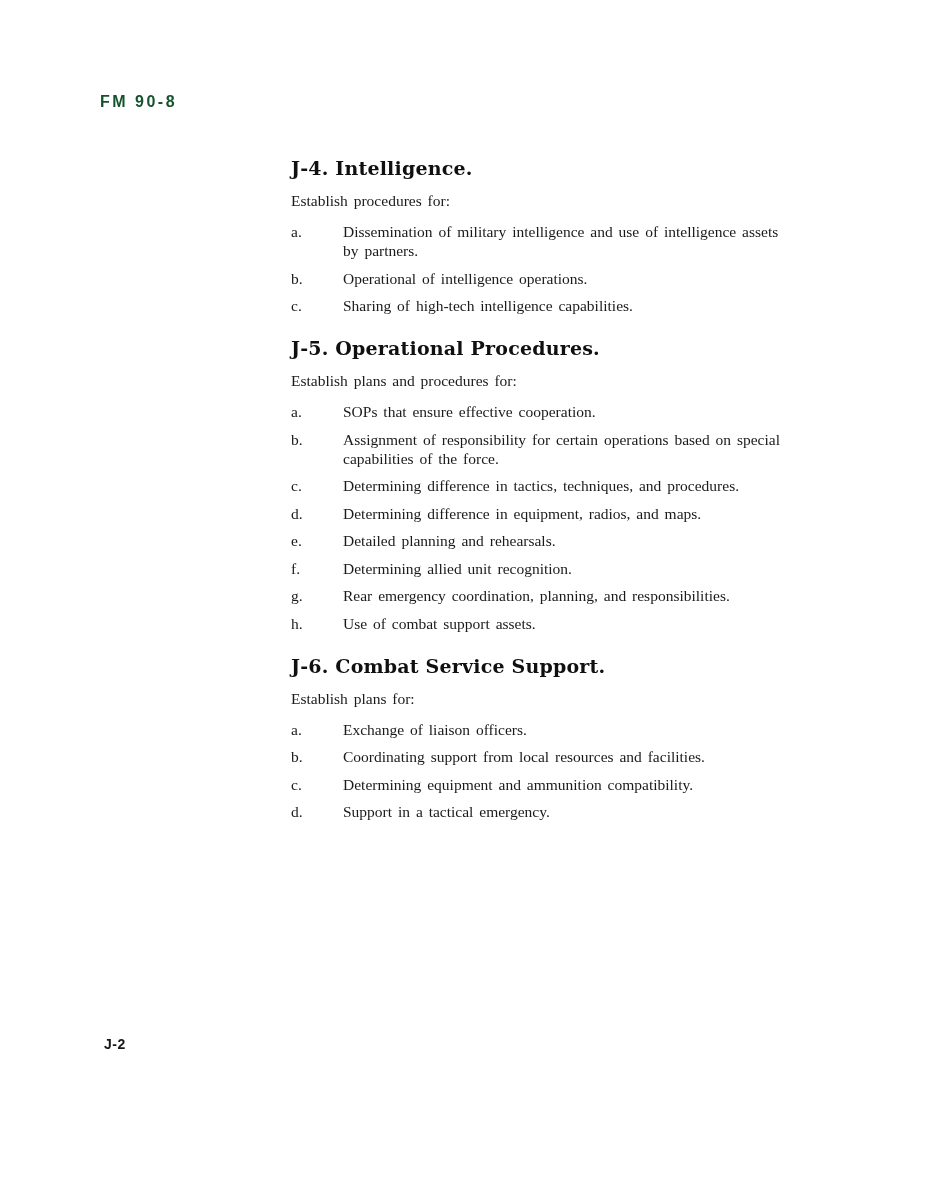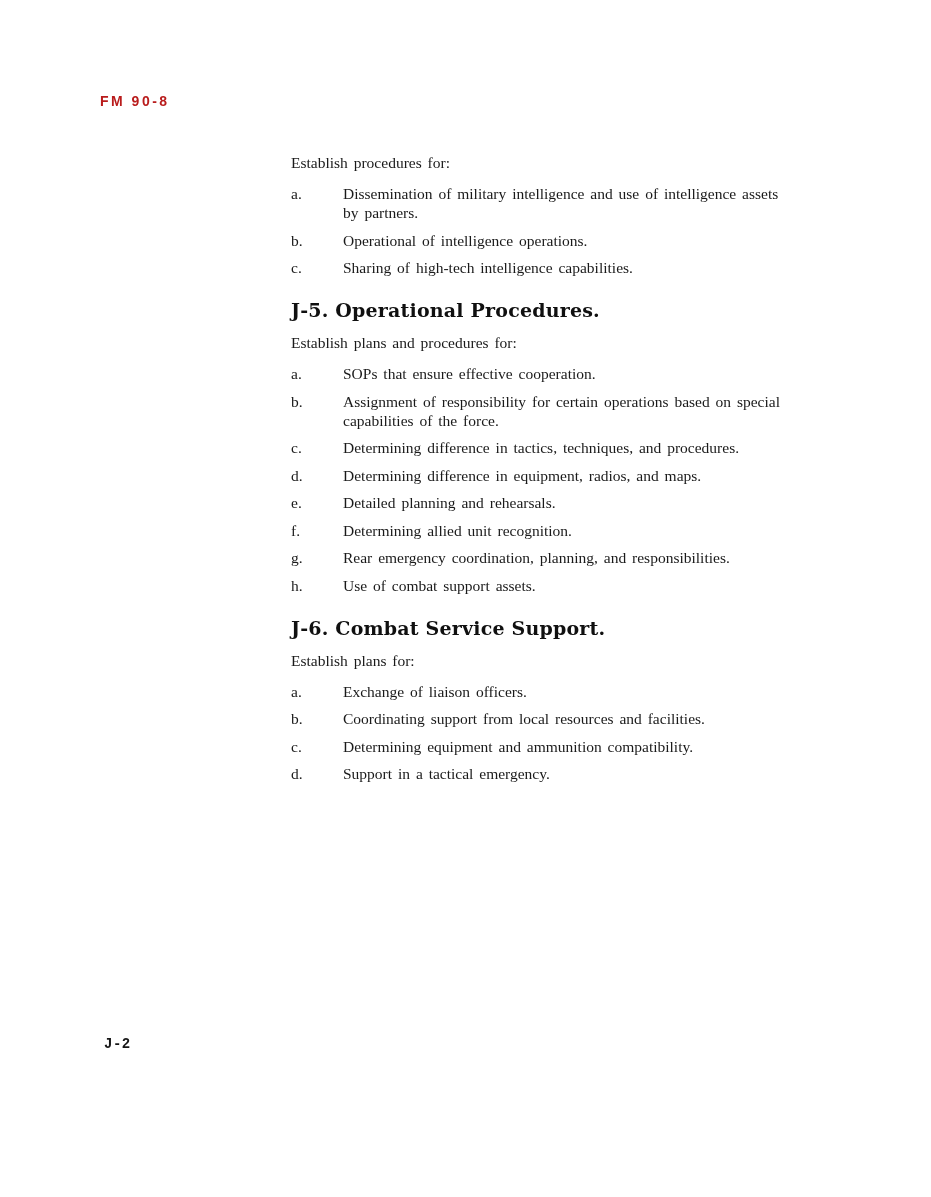--- a/index.html
+++ b/index.html
@@ -16,30 +16,30 @@
     color: #111111;
     overflow: hidden;
   }
 
   .doc-header {
     position: absolute;
     left: 100px;
     top: 93px;
     font-family: "Liberation Sans", sans-serif;
     font-weight: bold;
-    font-size: 14px;
+    font-size: 16px;
     letter-spacing: 2.5px;
-    color: #b91c1c;
+    color: #14532d;
   }
 
   .doc-footer {
     position: absolute;
     left: 104px;
     top: 1036px;
-    font-family: Liberation Mono, monospace;
+    font-family: Liberation Sans, sans-serif;
     font-weight: bold;
     font-size: 14px;
     letter-spacing: 0.5px;
     color: #161616;
   }
 
   .content {
     position: absolute;
     left: 291px;
     top: 153px;
@@ -94,20 +94,21 @@
   }
 </style>
 </head>
 <body>
 
 <div class="page">
   <div class="doc-header">FM 90-8</div>
 
   <div class="content">
       <section class="doc-section">
+        <h2 class="section-heading">J-4. Intelligence.</h2>
         <p class="section-intro">Establish procedures for:</p>
         <div class="list-item">
           <span class="item-letter">a.</span>
           <span class="item-text">Dissemination of military intelligence and use of intelligence assets by partners.</span>
         </div>
         <div class="list-item">
           <span class="item-letter">b.</span>
           <span class="item-text">Operational of intelligence operations.</span>
         </div>
         <div class="list-item">

